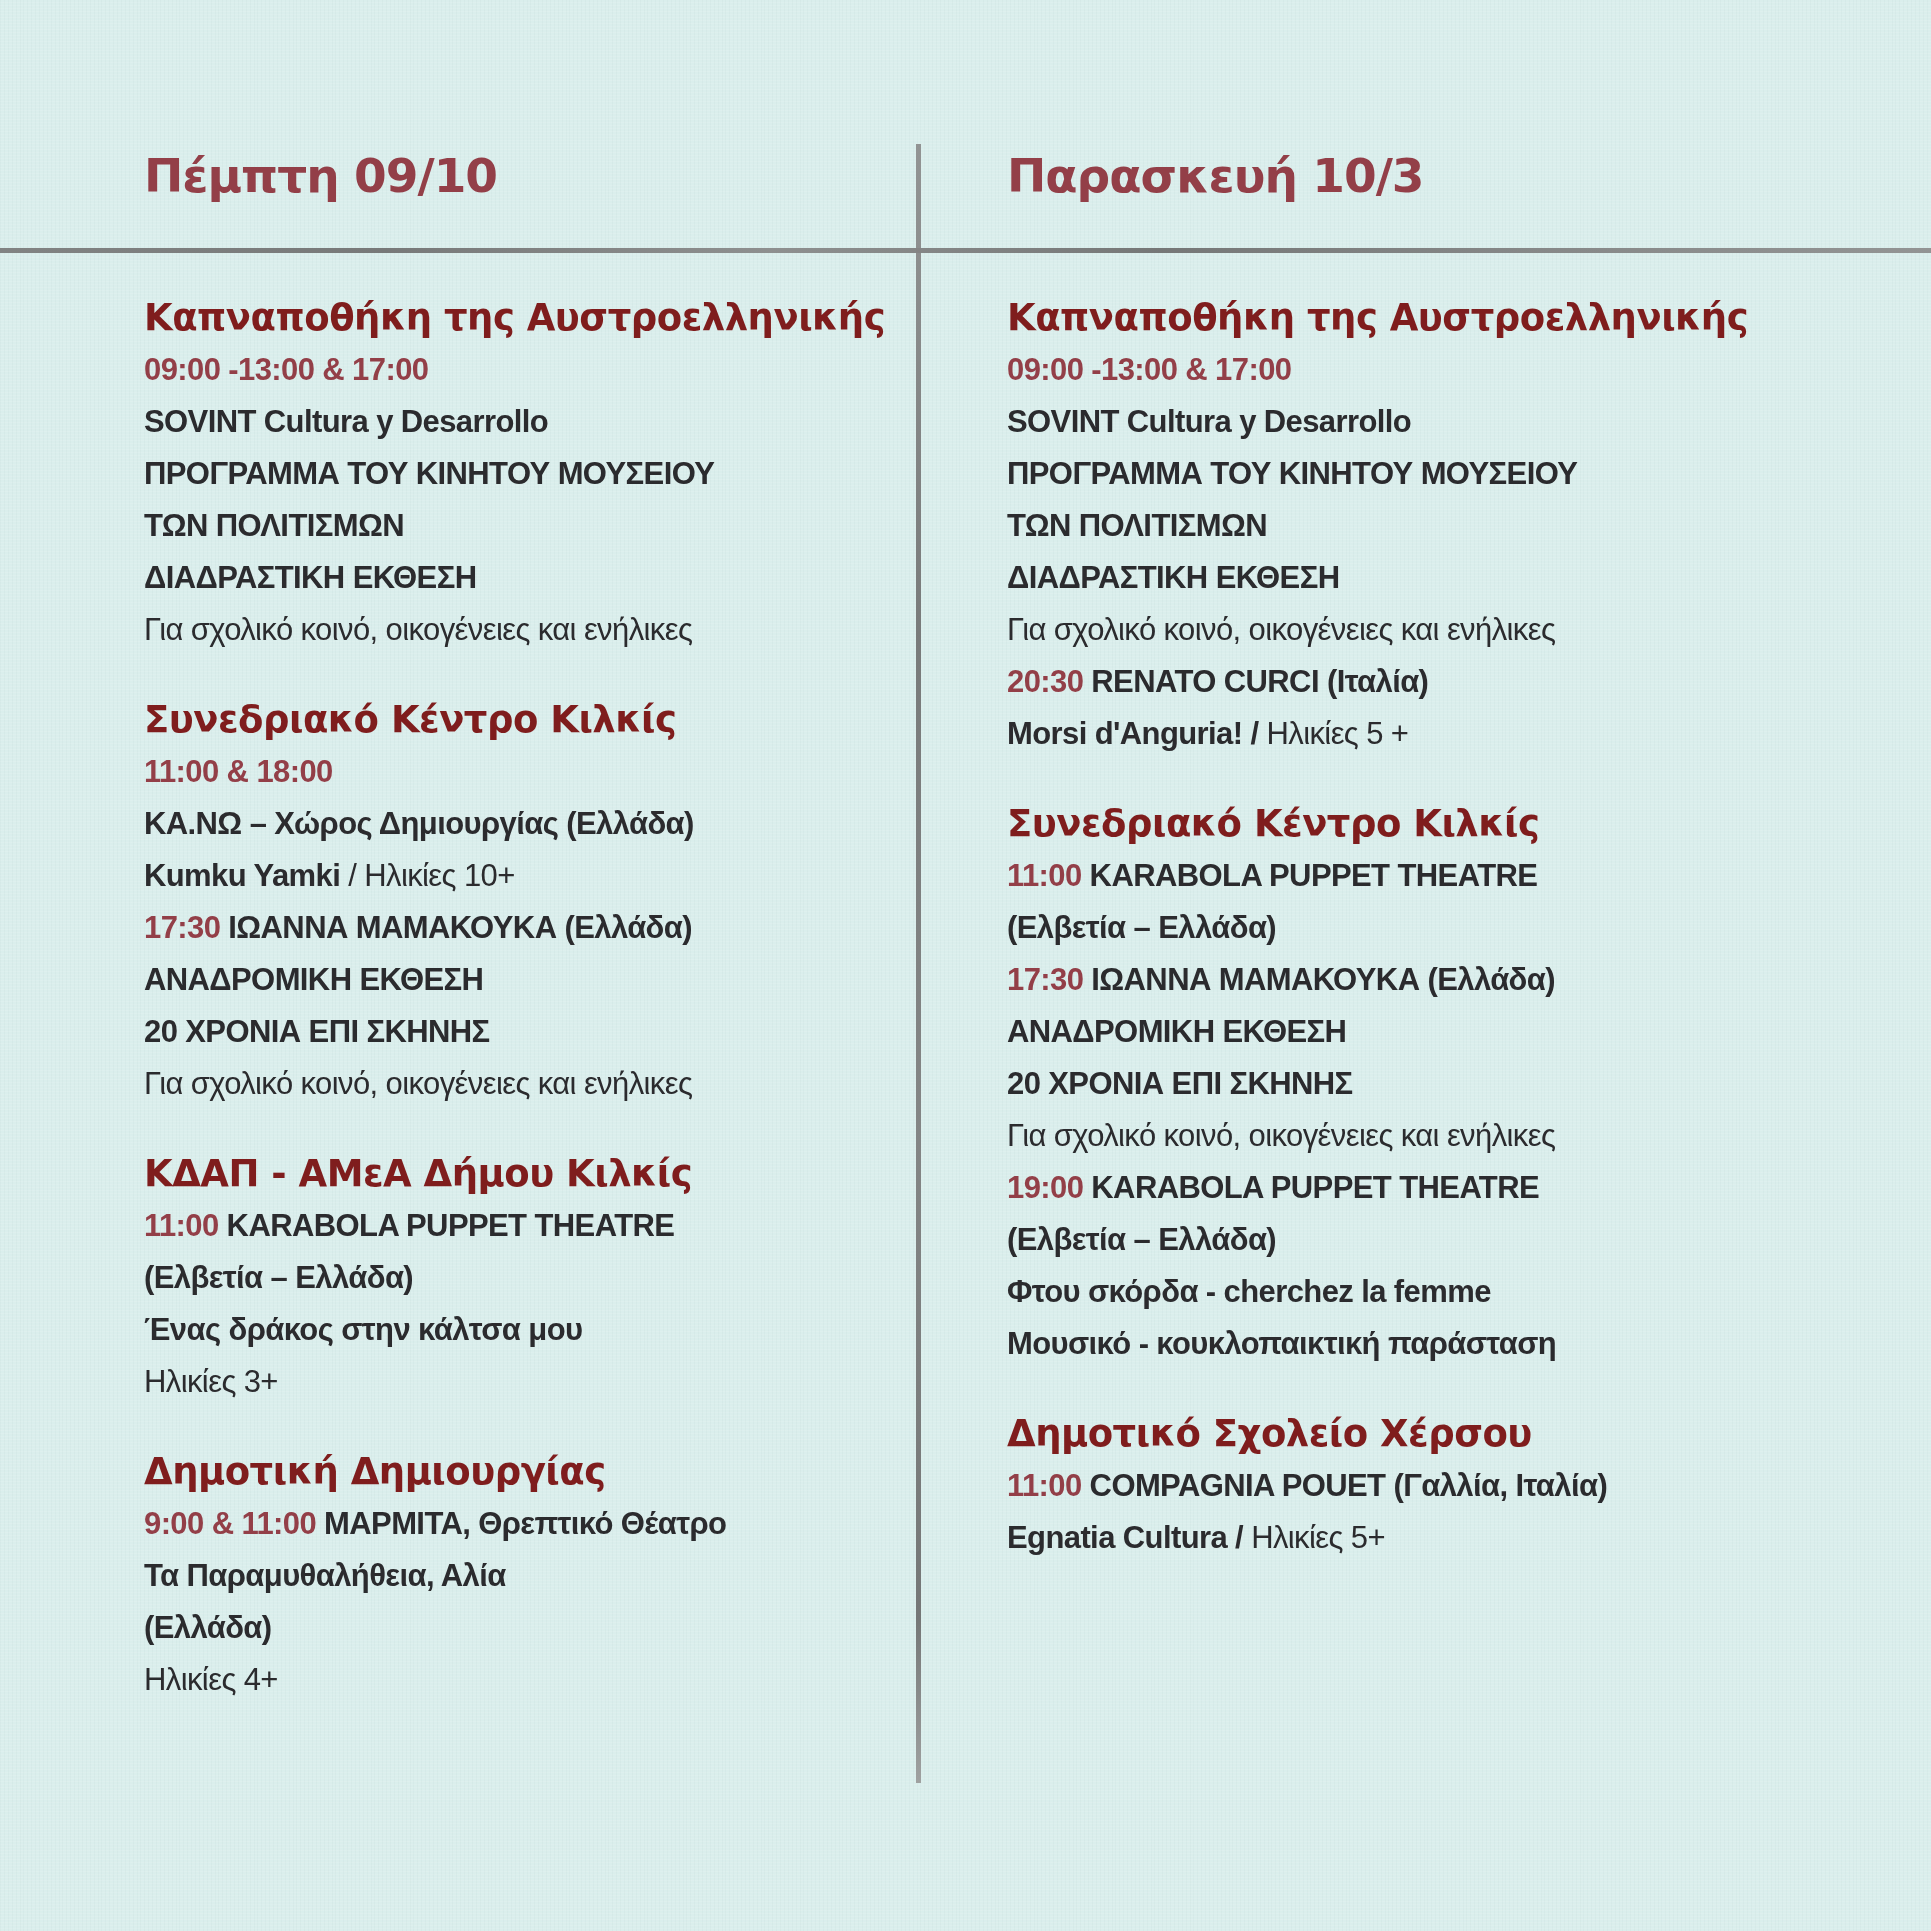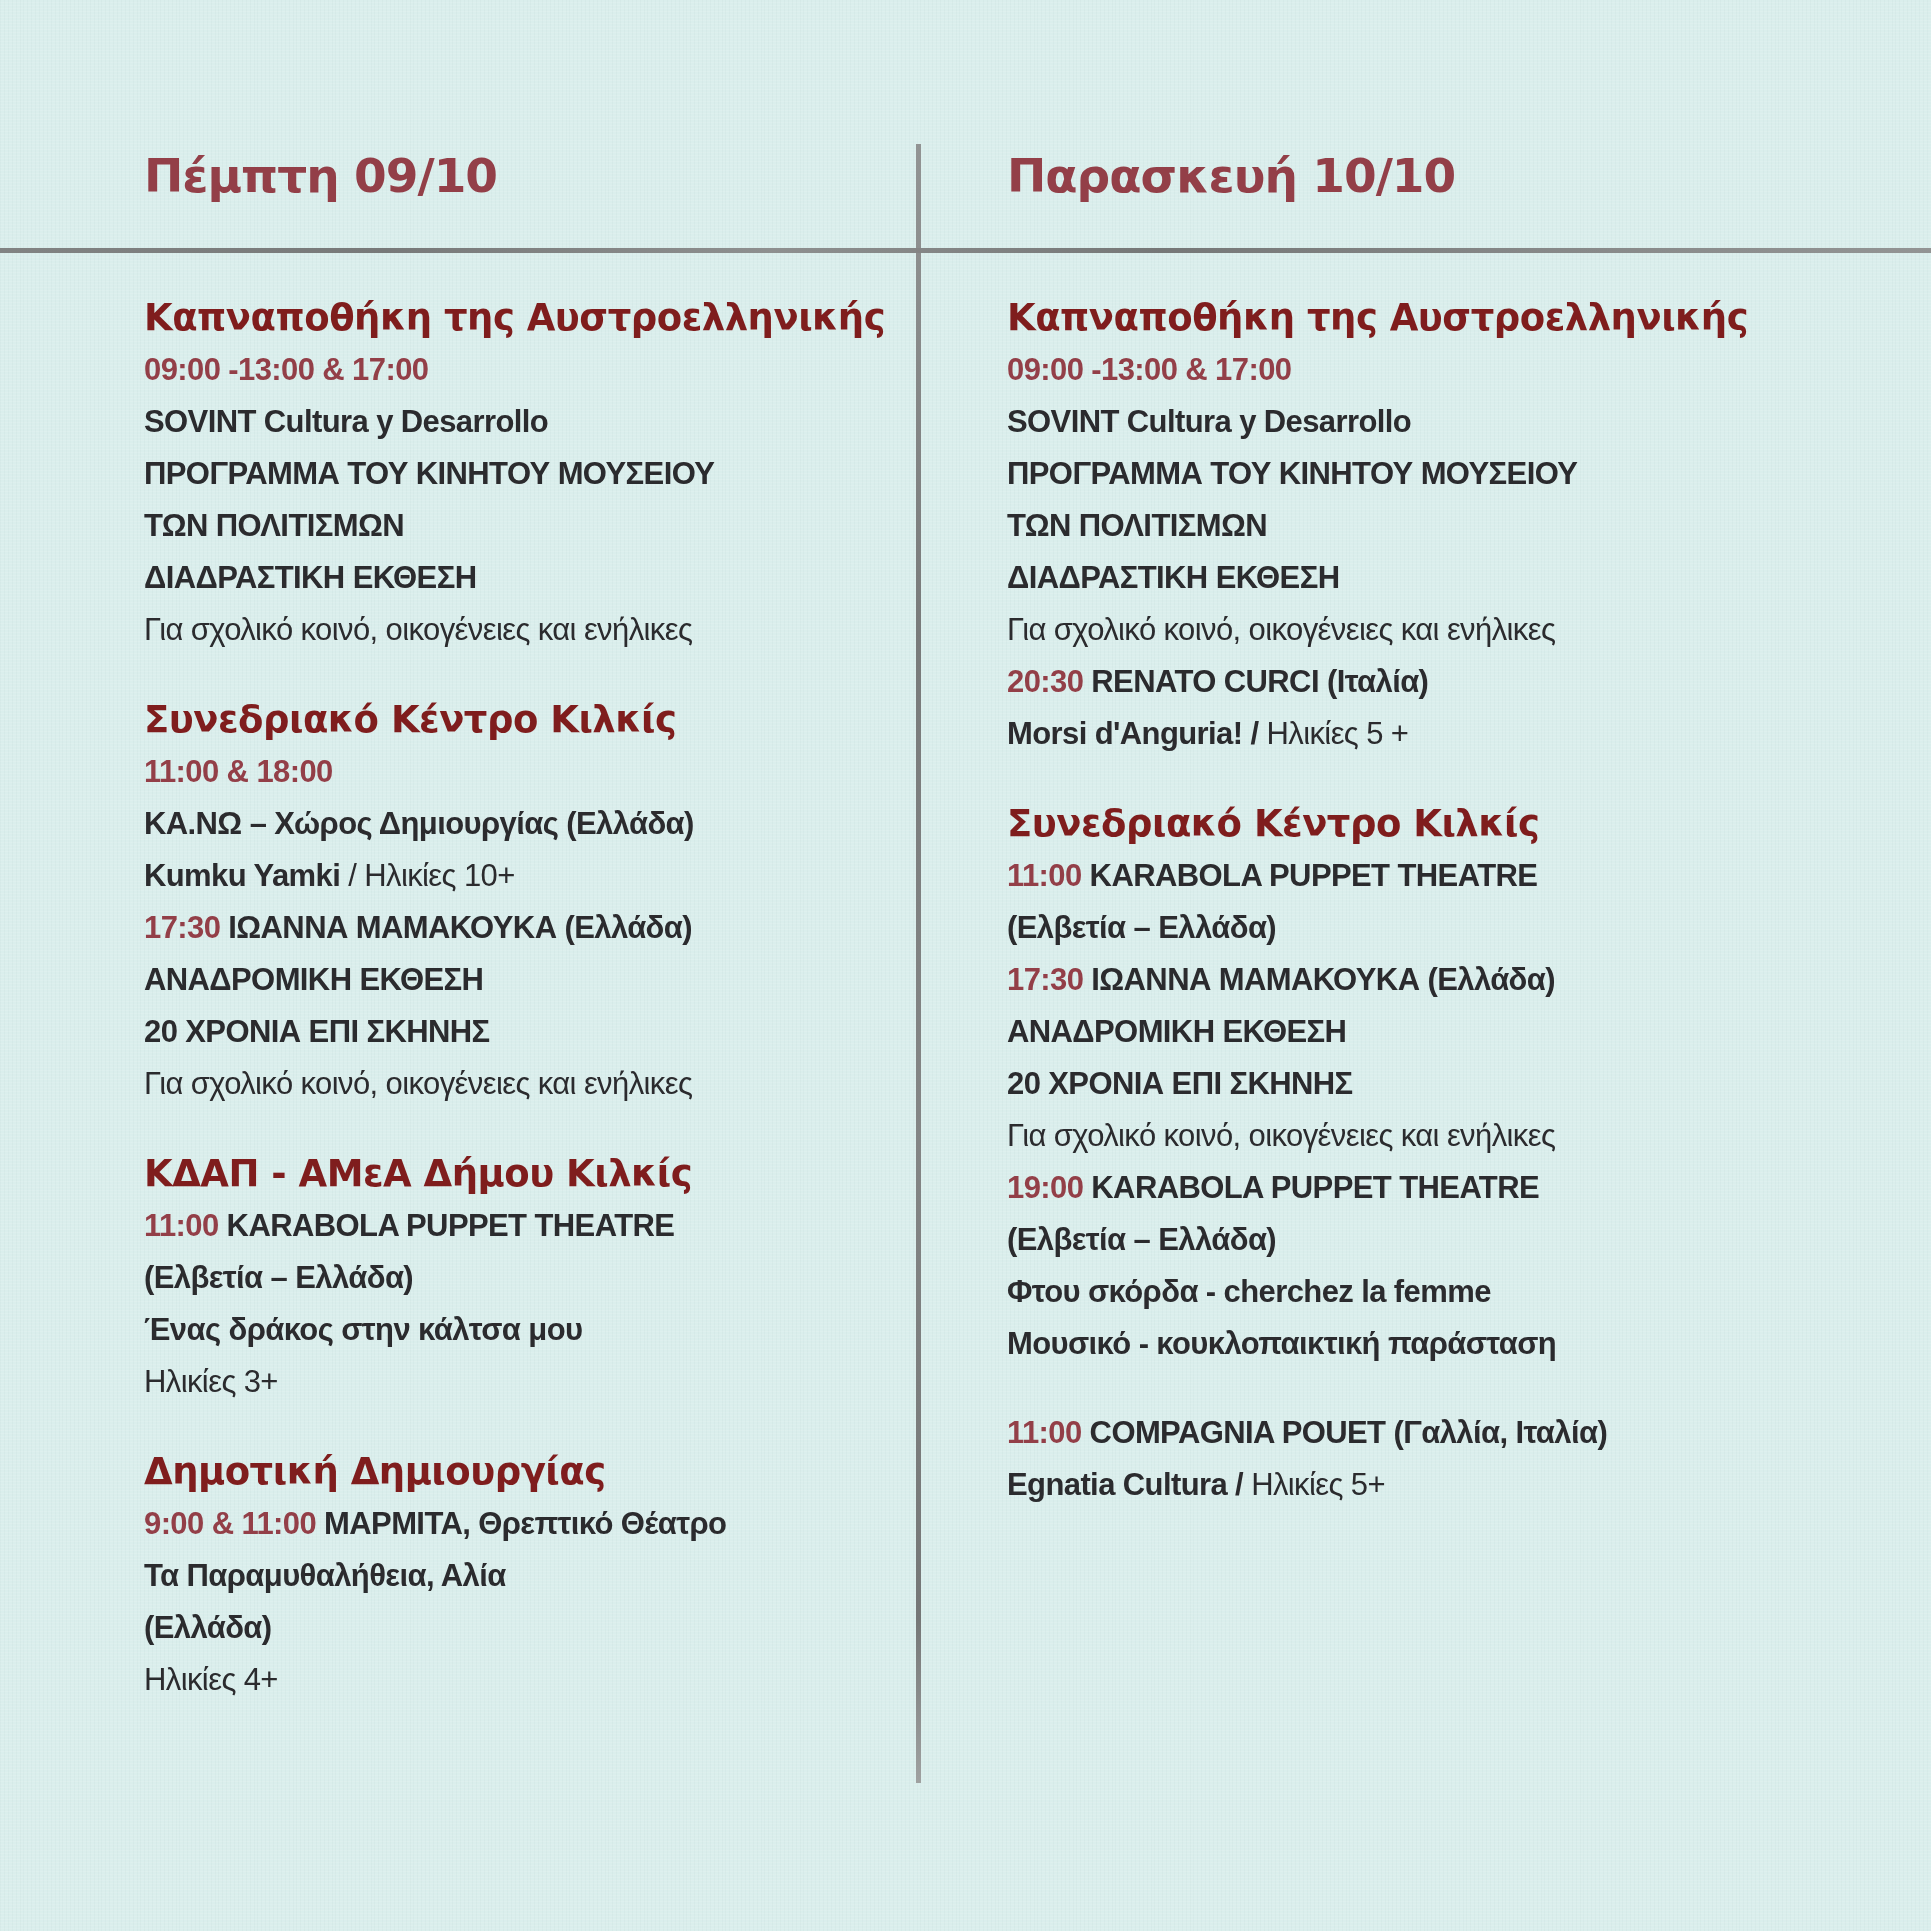--- a/index.html
+++ b/index.html
@@ -93,21 +93,21 @@
         <div class="venue-name">Δημοτική Δημιουργίας</div>
         <div class="line"><span class="time">9:00 &amp; 11:00</span><span class="b"> ΜΑΡΜΙΤΑ, Θρεπτικό Θέατρο</span></div>
         <div class="line"><span class="b">Τα Παραμυθαλήθεια, Αλία</span></div>
         <div class="line"><span class="b">(Ελλάδα)</span></div>
         <div class="line"><span class="n">Ηλικίες 4+</span></div>
       </div>
     </div>
 </section>
 
 <section class="col right">
-  <h1 class="day-title">Παρασκευή 10/10</h1>
+  <h1 class="day-title">Παρασκευή 10/3</h1>
   <div class="venues">
       <div class="venue">
         <div class="venue-name">Καπναποθήκη της Αυστροελληνικής</div>
         <div class="line"><span class="time">09:00 -13:00 &amp; 17:00</span></div>
         <div class="line"><span class="b">SOVINT Cultura y Desarrollo</span></div>
         <div class="line"><span class="b">ΠΡΟΓΡΑΜΜΑ ΤΟΥ ΚΙΝΗΤΟΥ ΜΟΥΣΕΙΟΥ</span></div>
         <div class="line"><span class="b">ΤΩΝ ΠΟΛΙΤΙΣΜΩΝ</span></div>
         <div class="line"><span class="b">ΔΙΑΔΡΑΣΤΙΚΗ ΕΚΘΕΣΗ</span></div>
         <div class="line"><span class="n">Για σχολικό κοινό, οικογένειες και ενήλικες</span></div>
         <div class="line"><span class="time">20:30</span><span class="b"> RENATO CURCI (Ιταλία)</span></div>
@@ -120,18 +120,19 @@
         <div class="line"><span class="time">17:30</span><span class="b"> ΙΩΑΝΝΑ ΜΑΜΑΚΟΥΚΑ (Ελλάδα)</span></div>
         <div class="line"><span class="b">ΑΝΑΔΡΟΜΙΚΗ ΕΚΘΕΣΗ</span></div>
         <div class="line"><span class="b">20 ΧΡΟΝΙΑ ΕΠΙ ΣΚΗΝΗΣ</span></div>
         <div class="line"><span class="n">Για σχολικό κοινό, οικογένειες και ενήλικες</span></div>
         <div class="line"><span class="time">19:00</span><span class="b"> KARABOLA PUPPET THEATRE</span></div>
         <div class="line"><span class="b">(Ελβετία – Ελλάδα)</span></div>
         <div class="line"><span class="b">Φτου σκόρδα - cherchez la femme</span></div>
         <div class="line"><span class="b">Μουσικό - κουκλοπαικτική  παράσταση</span></div>
       </div>
       <div class="venue">
+        <div class="venue-name">Δημοτικό Σχολείο Χέρσου</div>
         <div class="line"><span class="time">11:00</span><span class="b"> COMPAGNIA POUET (Γαλλία, Ιταλία)</span></div>
         <div class="line"><span class="b">Egnatia Cultura</span><span class="b"> / </span><span class="n">Ηλικίες 5+</span></div>
       </div>
     </div>
 </section>
 
 
 </body></html>

